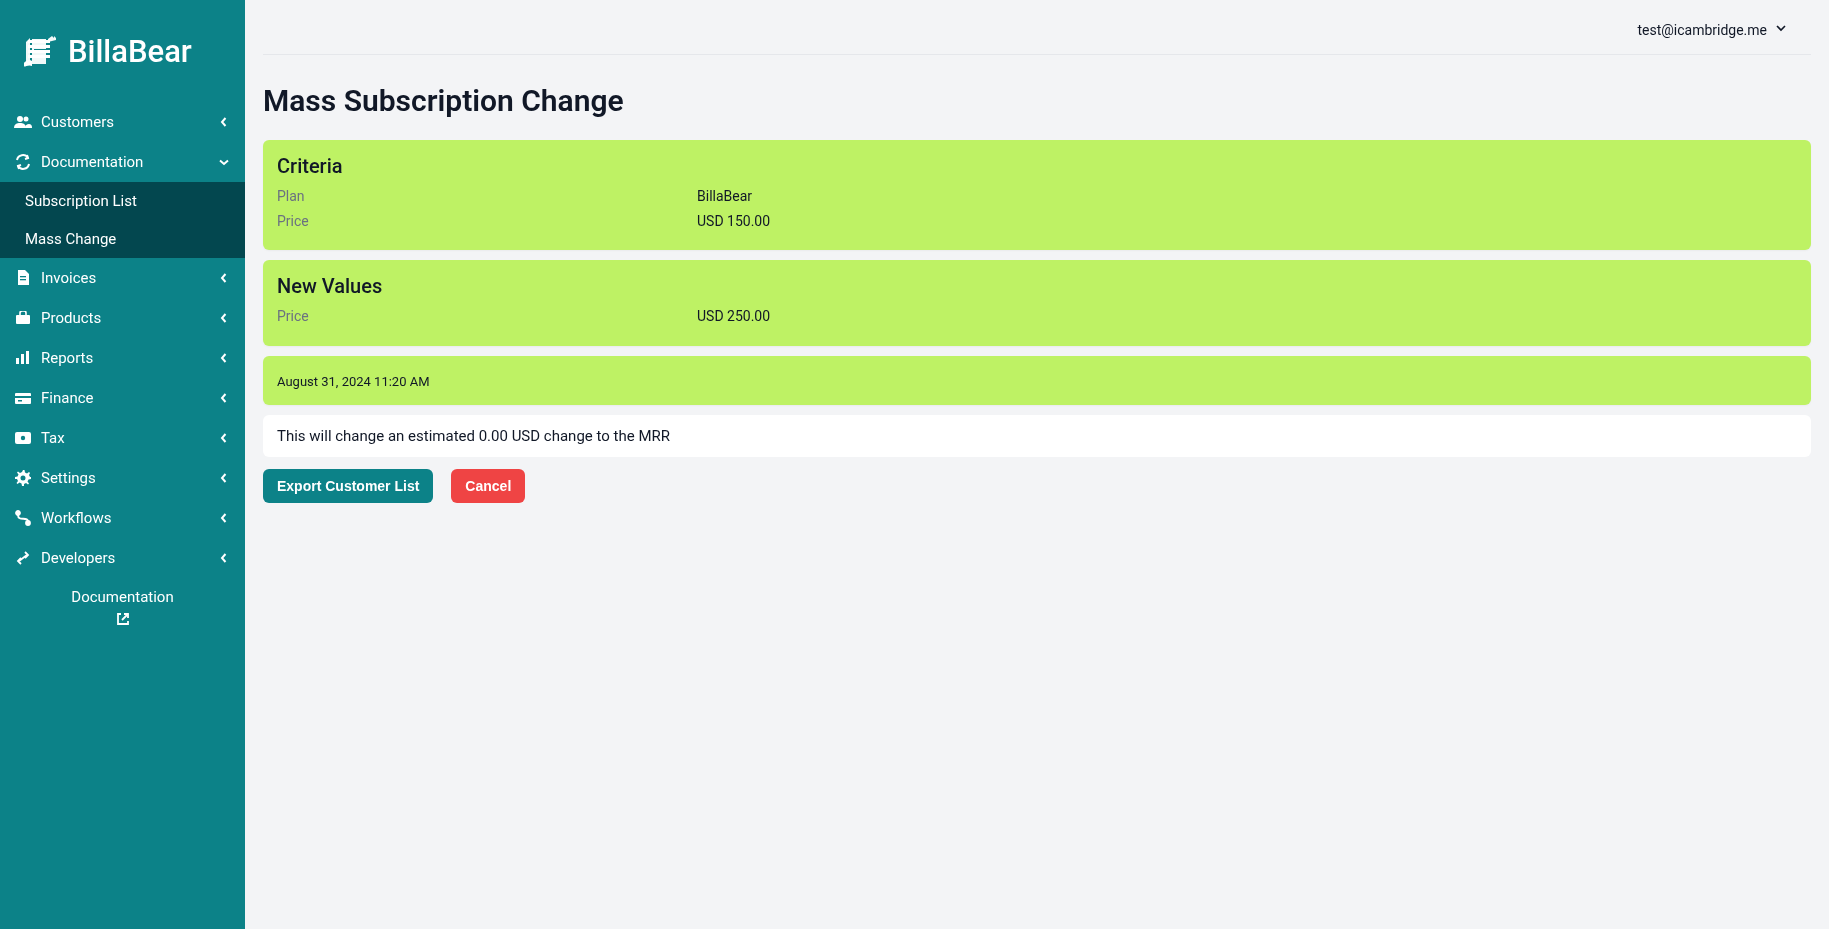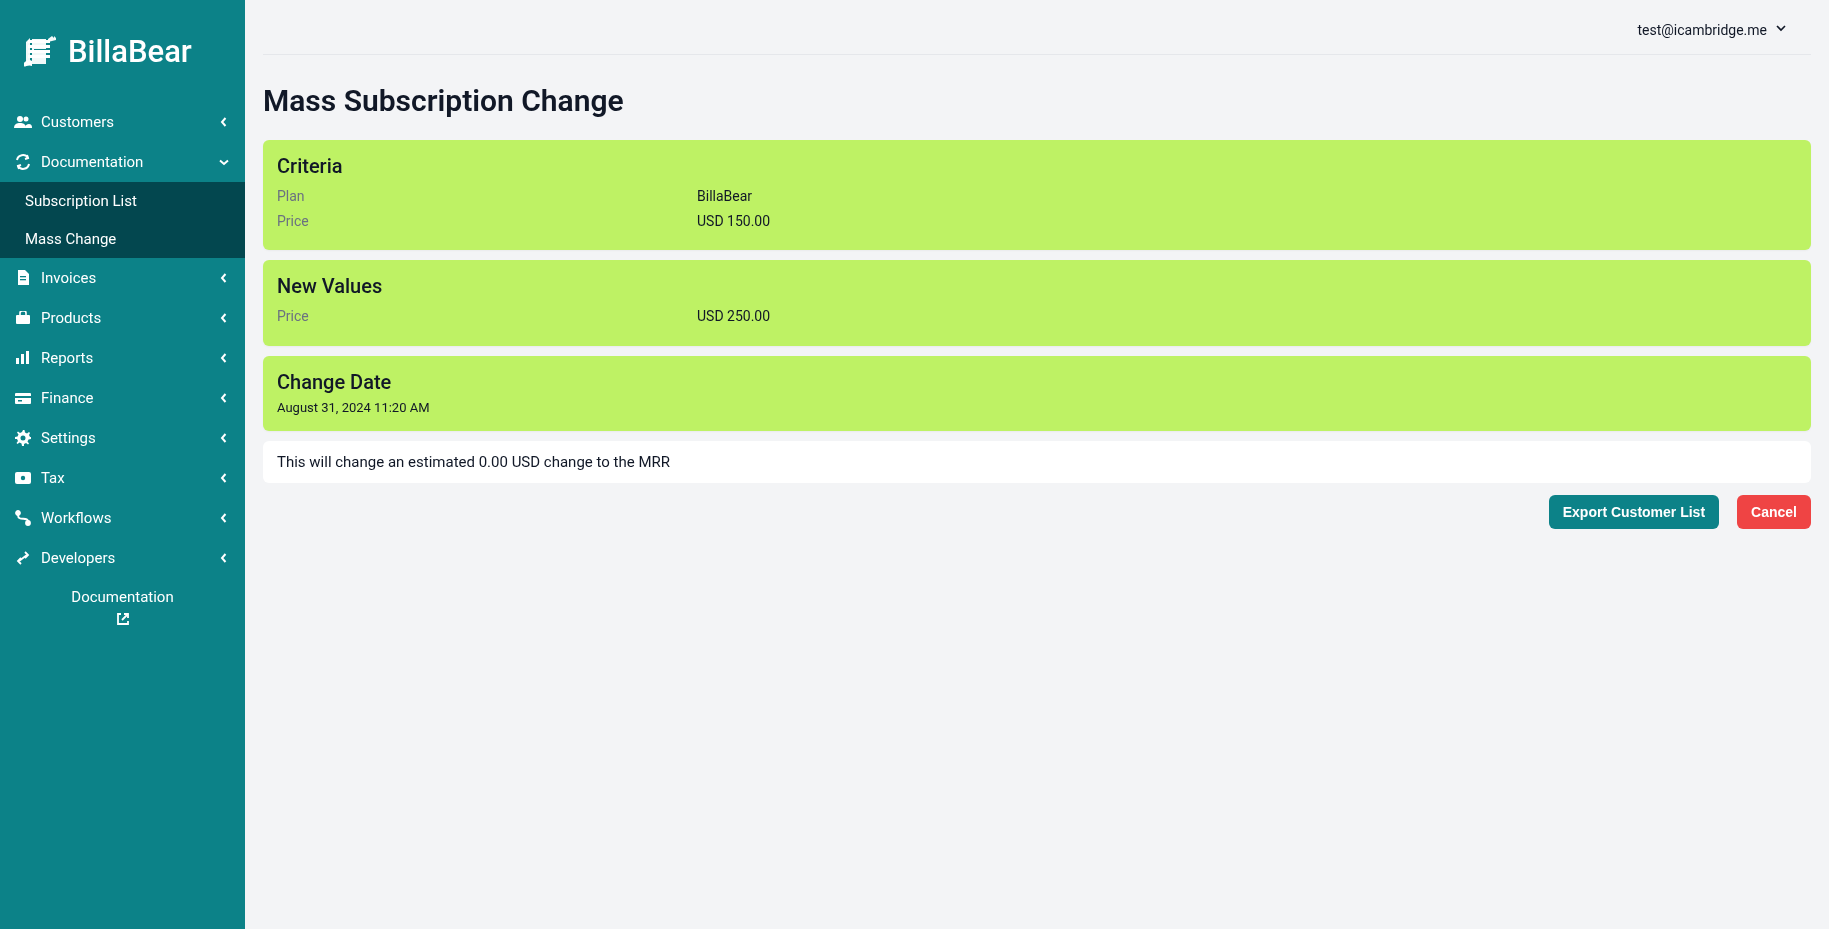--- a/index.html
+++ b/index.html
@@ -150,21 +150,20 @@
       background: white;
       border-radius: 6px;
       padding: 12px 14px;
       margin-bottom: 12px;
       font-size: 15px;
       color: #111827;
     }
     .action-row {
       display: flex;
       gap: 18px;
-      justify-content: flex-end;
     }
     .btn {
       border: none;
       border-radius: 6px;
       padding: 9px 14px;
       font-size: 14px;
       font-weight: 700;
       cursor: pointer;
       color: white;
     }
@@ -297,40 +296,40 @@
       <span class="nav-label">Finance</span>
       <span class="nav-chevron">
         <svg width="10" height="10" viewBox="0 0 10 10" fill="none" stroke="white" stroke-width="2">
             <path d="M6.5 1 L3 5 L6.5 9"></path>
           </svg>
       </span>
     </li>
 
     <li class="nav-item">
       <span class="nav-icon">
-        <svg width="16" height="16" viewBox="0 0 16 16" fill="white">
-            <path d="M8 10.5 A2.5 2.5 0 1 0 8 5.5 A2.5 2.5 0 1 0 8 10.5 M8 0 L9.5 0 L10 2.5 L12 3.5 L14 2 L15 3 L14 5 L15 7 L16 7 L16 9 L13.5 9.5 L12.5 11.5 L14 13.5 L13 14.5 L11 13 L9 14 L9 16 L7 16 L6.5 13.5 L4.5 12.5 L2.5 14 L1.5 13 L3 11 L2 9 L0 9 L0 7 L2.5 6.5 L3.5 4.5 L2 2.5 L3 1.5 L5 3 L7 2 Z"></path>
-          </svg>
-      </span>
-      <span class="nav-label">Settings</span>
-      <span class="nav-chevron">
-        <svg width="10" height="10" viewBox="0 0 10 10" fill="none" stroke="white" stroke-width="2">
-            <path d="M6.5 1 L3 5 L6.5 9"></path>
-          </svg>
-      </span>
-    </li>
-
-    <li class="nav-item">
-      <span class="nav-icon">
         <svg width="16" height="12" viewBox="0 0 16 12" fill="white">
             <rect x="0" y="0" width="16" height="12" rx="2"></rect>
             <circle cx="8" cy="6" r="2.2" fill="#0c8288"></circle>
           </svg>
       </span>
       <span class="nav-label">Tax</span>
+      <span class="nav-chevron">
+        <svg width="10" height="10" viewBox="0 0 10 10" fill="none" stroke="white" stroke-width="2">
+            <path d="M6.5 1 L3 5 L6.5 9"></path>
+          </svg>
+      </span>
+    </li>
+
+    <li class="nav-item">
+      <span class="nav-icon">
+        <svg width="16" height="16" viewBox="0 0 16 16" fill="white">
+            <path d="M8 10.5 A2.5 2.5 0 1 0 8 5.5 A2.5 2.5 0 1 0 8 10.5 M8 0 L9.5 0 L10 2.5 L12 3.5 L14 2 L15 3 L14 5 L15 7 L16 7 L16 9 L13.5 9.5 L12.5 11.5 L14 13.5 L13 14.5 L11 13 L9 14 L9 16 L7 16 L6.5 13.5 L4.5 12.5 L2.5 14 L1.5 13 L3 11 L2 9 L0 9 L0 7 L2.5 6.5 L3.5 4.5 L2 2.5 L3 1.5 L5 3 L7 2 Z"></path>
+          </svg>
+      </span>
+      <span class="nav-label">Settings</span>
       <span class="nav-chevron">
         <svg width="10" height="10" viewBox="0 0 10 10" fill="none" stroke="white" stroke-width="2">
             <path d="M6.5 1 L3 5 L6.5 9"></path>
           </svg>
       </span>
     </li>
 
     <li class="nav-item">
       <span class="nav-icon">
         <svg width="16" height="16" viewBox="0 0 16 16" fill="none" stroke="white" stroke-width="1.8">
@@ -405,21 +404,20 @@
 
     <div class="card">
       <div class="card-title">New Values</div>
       <div class="kv-row">
         <span class="kv-label">Price</span>
         <span class="kv-value">USD 250.00</span>
       </div>
     </div>
 
     <div class="card">
-      <div class="card-title">Change Date</div>
       <div class="date-text">August 31, 2024 11:20 AM</div>
     </div>
 
     <div class="mrr-card">
       <span>This will change an estimated 0.00 USD change to the MRR</span>
     </div>
 
     <div class="action-row">
       <button class="btn btn-teal">Export Customer List</button>
       <button class="btn btn-red">Cancel</button>

